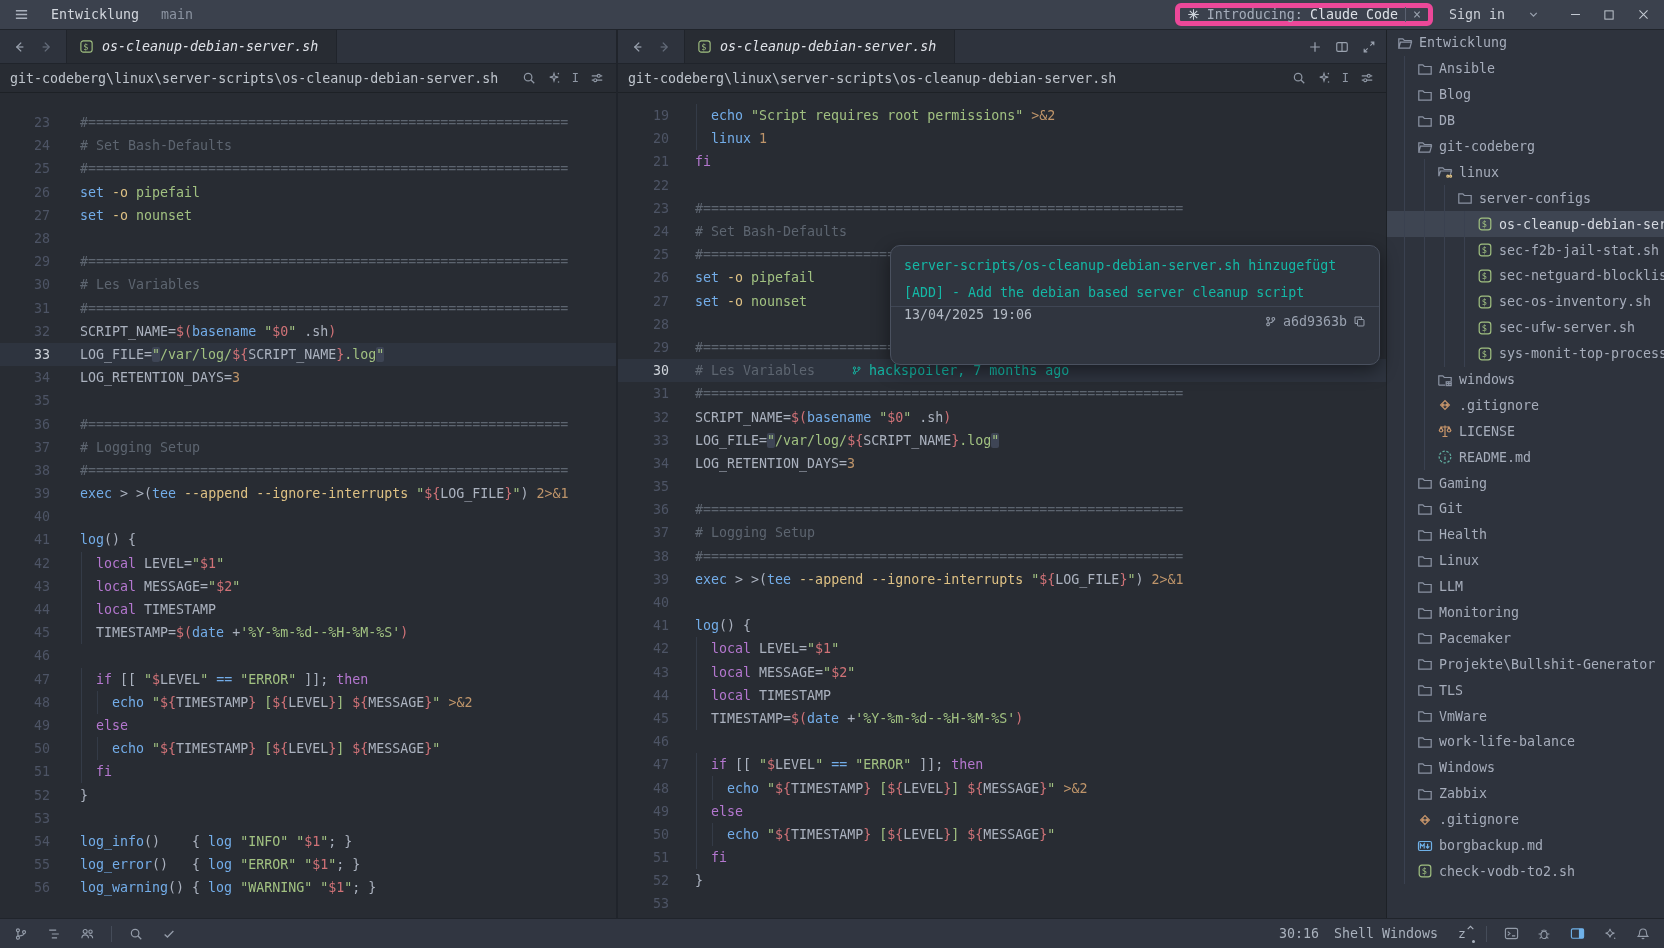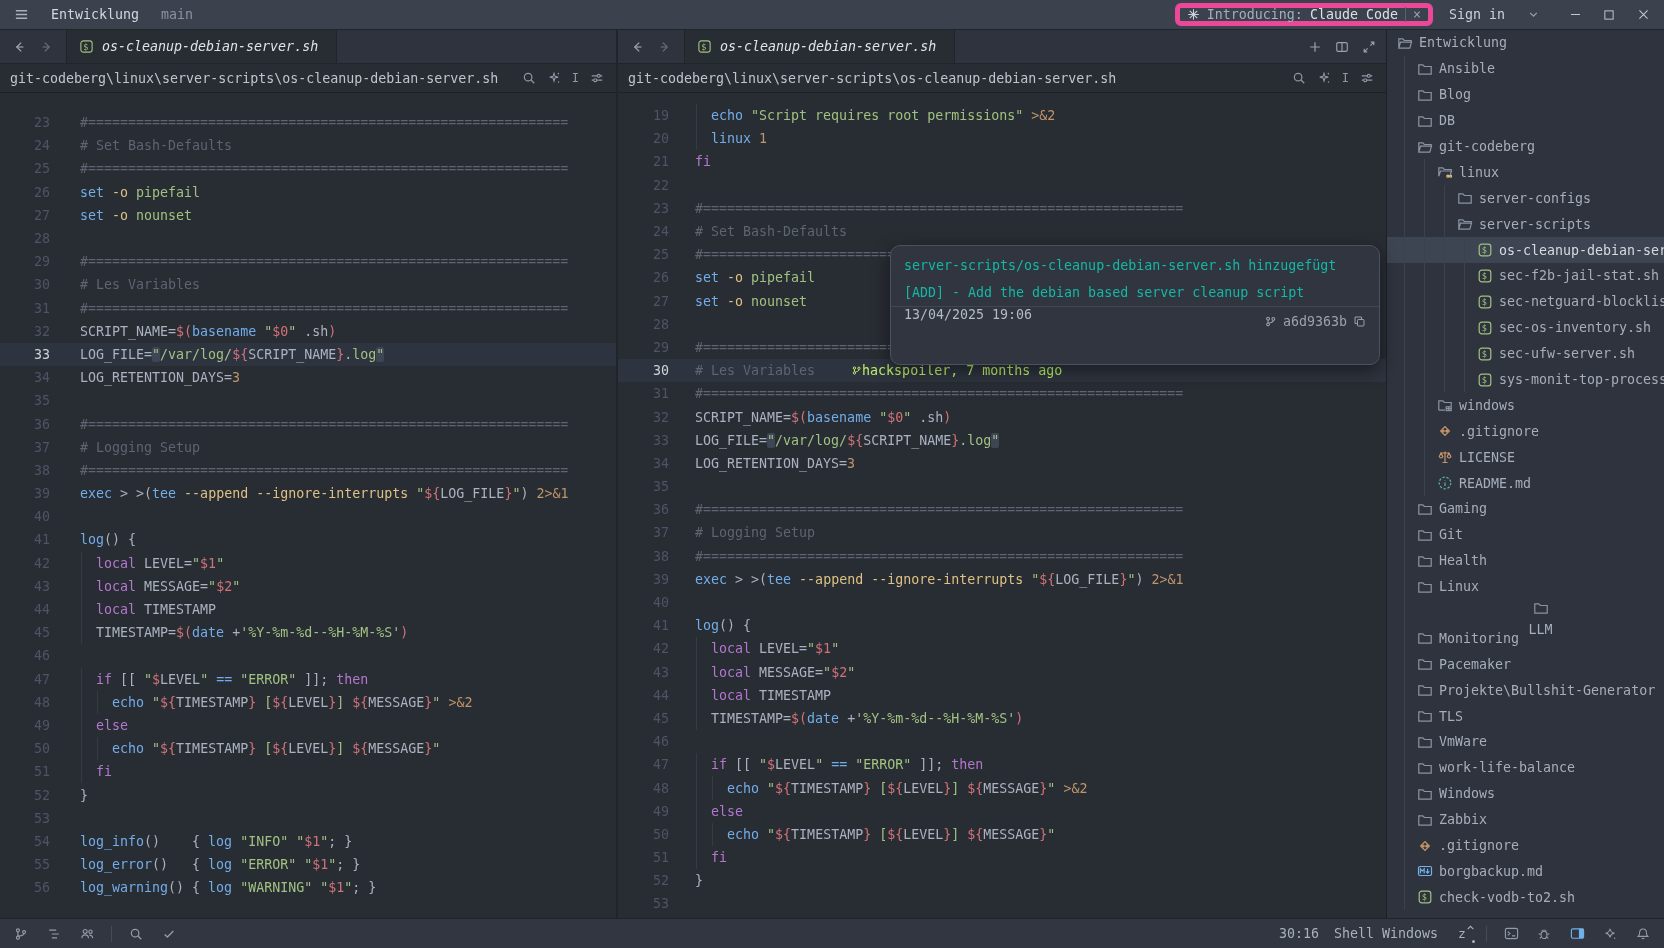--- a/index.html
+++ b/index.html
@@ -48,21 +48,21 @@
   .pane-right .ln { width:51px; }
   .row.active .ln { color:#ced3da; }
   .code { position:relative; flex:1; height:100%; display:flex; align-items:center; white-space:pre; }
   .pane-left  .code { padding-left:30px; }
   .pane-right .code { padding-left:26px; }
   .iguide { position:absolute; top:0; bottom:0; width:1px; background:#343b47; }
   .t-c { color:#5d6570; } .t-k { color:#b477cf; } .t-f { color:#73ade9; }
   .t-s { color:#a1c181; } .t-v { color:#d07277; } .t-n { color:#bf956a; }
   .t-fl{ color:#dec184; } .t-p { color:#abb2bf; } .t-o { color:#73ade9; }
   .t-hq{ color:#a1c181; background:#3e4555; border-radius:2px; }
-  .inline-blame { color:#bef264; margin-left:36px; display:inline-flex; align-items:center; }
+  .inline-blame { color:#14b8a6; margin-left:36px; display:inline-flex; align-items:center; gap:7px; }
 
   
   .blame-popup { position:absolute; left:890px; top:215px; width:490px; height:120px; background:#30353f;
     border:1px solid #4a515f; border-radius:10px; box-shadow:0 6px 18px rgba(0,0,0,.45); z-index:6; overflow:hidden; }
   .bp-head { height:28px; display:flex; align-items:center; gap:8px; padding:0 13px; border-bottom:1px solid #3f4654; }
   .bp-author { color:#dce0e6; font-weight:bold; }
   .bp-email { color:#98a0ad; }
   .bp-body { padding:6px 13px; line-height:27px; color:#14b8a6; border-bottom:1px solid #3f4654; height:61px; }
   .bp-foot { height:29px; display:flex; padding:0 13px; color:#b3bac4; }
   .bp-foot .fspacer { flex:1; }
@@ -440,31 +440,20 @@
           <span class="pp-guide" style="left: 17px;"></span>
           <span class="pp-guide" style="left: 37px;"></span>
           <span class="pp-guide" style="left: 57px;"></span>
           <span class="pp-icon">
             <svg width="16" height="16" viewBox="0 0 16 16" fill="none" stroke-width="1.2" stroke="#8b93a3">
               <path d="M1.8 13.2V3.8h4l1.5 1.7h6.9v7.7z"></path>
             </svg>
           </span>
           <span>server-configs</span>
         </div>
-        <div class="pp-row" style="padding-left: 70px;">
-          <span class="pp-guide" style="left: 17px;"></span>
-          <span class="pp-guide" style="left: 37px;"></span>
-          <span class="pp-guide" style="left: 57px;"></span>
-          <span class="pp-icon">
-            <svg width="16" height="16" viewBox="0 0 16 16" fill="none" stroke-width="1.2" stroke="#8b93a3">
-              <path d="M1.8 13.2V3.8h4l1.5 1.7h6.9v1.6M1.8 13.2l1.7-6h11l-1.7 6z"></path>
-            </svg>
-          </span>
-          <span>server-scripts</span>
-        </div>
         <div class="pp-row selected" style="padding-left: 90px;">
           <span class="pp-guide" style="left: 17px;"></span>
           <span class="pp-guide" style="left: 37px;"></span>
           <span class="pp-guide" style="left: 57px;"></span>
           <span class="pp-guide" style="left: 77px;"></span>
           <span class="pp-icon">
             <svg width="16" height="16" viewBox="0 0 16 16" fill="none" stroke-width="1.2" stroke="#a1c181">
               <rect x="2.2" y="2.2" width="11.6" height="11.6" rx="2.6"></rect>
               <text x="4.7" y="11.4" font-size="8.5" fill="#a1c181" stroke="none" font-family="DejaVu Sans Mono,monospace">$</text>
             </svg>
@@ -610,21 +599,21 @@
         </div>
         <div class="pp-row" style="padding-left: 30px;">
           <span class="pp-guide" style="left: 17px;"></span>
           <span class="pp-icon">
             <svg width="16" height="16" viewBox="0 0 16 16" fill="none" stroke-width="1.2" stroke="#8b93a3">
               <path d="M1.8 13.2V3.8h4l1.5 1.7h6.9v7.7z"></path>
             </svg>
           </span>
           <span>Linux</span>
         </div>
-        <div class="pp-row" style="padding-left: 30px; flex-direction: column;">
+        <div class="pp-row" style="padding-left: 30px;">
           <span class="pp-guide" style="left: 17px;"></span>
           <span class="pp-icon">
             <svg width="16" height="16" viewBox="0 0 16 16" fill="none" stroke-width="1.2" stroke="#8b93a3">
               <path d="M1.8 13.2V3.8h4l1.5 1.7h6.9v7.7z"></path>
             </svg>
           </span>
           <span>LLM</span>
         </div>
         <div class="pp-row" style="padding-left: 30px;">
           <span class="pp-guide" style="left: 17px;"></span>

